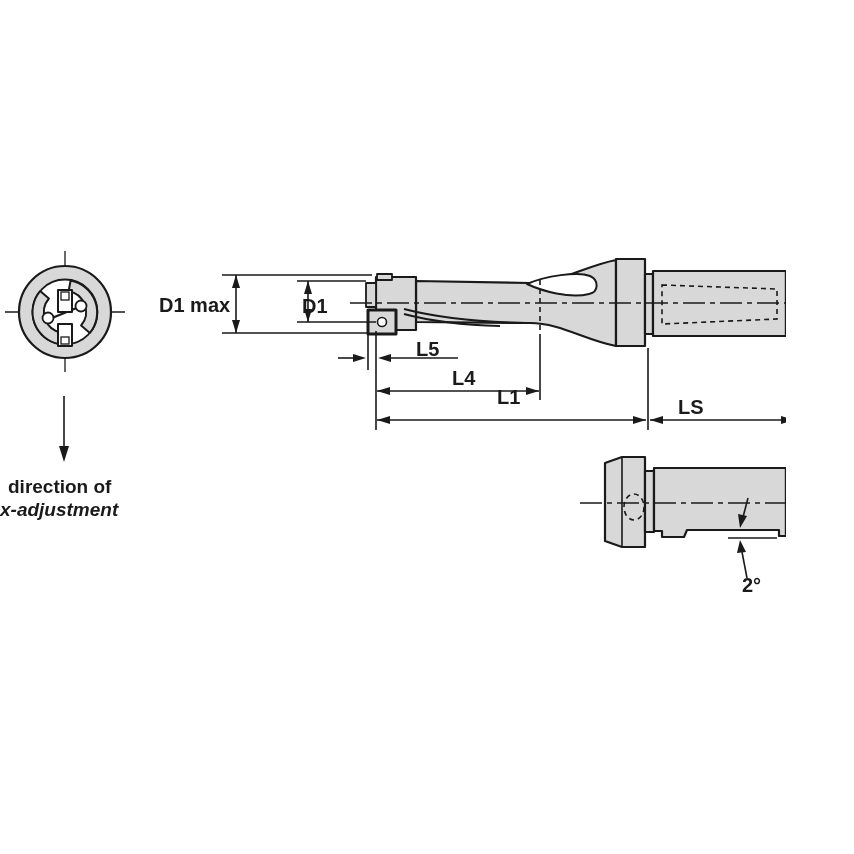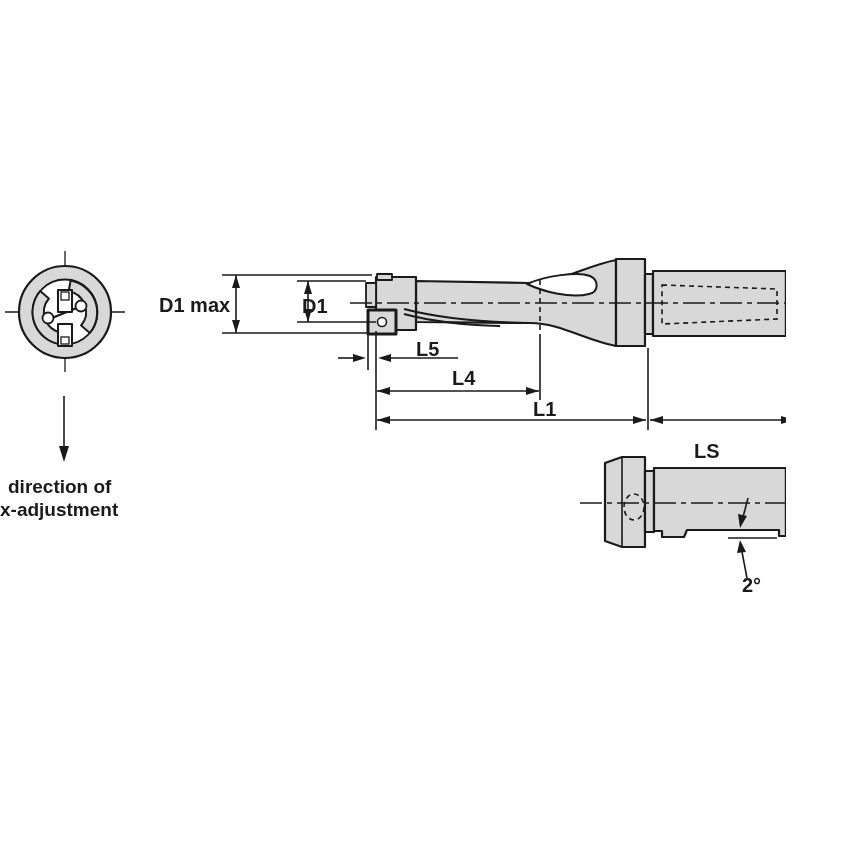--- a/index.html
+++ b/index.html
@@ -177,20 +177,20 @@
         <path class="ln" d="M747,578 L742,552"></path>
         <polygon class="ah" points="740,540 746,552 737,553"></polygon>
       </g>
     </g>
   </svg>
 
   <div class="lbl" style="left:159px;top:295px;">D1 max</div>
   <div class="lbl" style="left:274px;top:296px;margin-left:28px;">D1</div>
   <div class="lbl" style="left:416px;top:339px;">L5</div>
   <div class="lbl" style="left:452px;top:368px;">L4</div>
-  <div class="lbl" style="left:497px;top:399px;margin-left:36px;">L1</div>
-  <div class="lbl" style="left:694px;top:397px;margin-top:44px;">LS</div>
+  <div class="lbl" style="left:497px;top:387px;">L1</div>
+  <div class="lbl" style="left:678px;top:397px;">LS</div>
   <div class="lbl" style="left:841px;top:293px;">D</div>
   <div class="lbl" style="left:742px;top:575px;">2°</div>
   <div class="lbl small" style="left:8px;top:477px;">direction of</div>
-  <div class="lbl small" style="left:0px;top:500px;">x-adjustment</div>
+  <div class="lbl small" style="left:0px;top:500px;font-style:italic;">x-adjustment</div>
 
 </div>
 
 </body></html>

